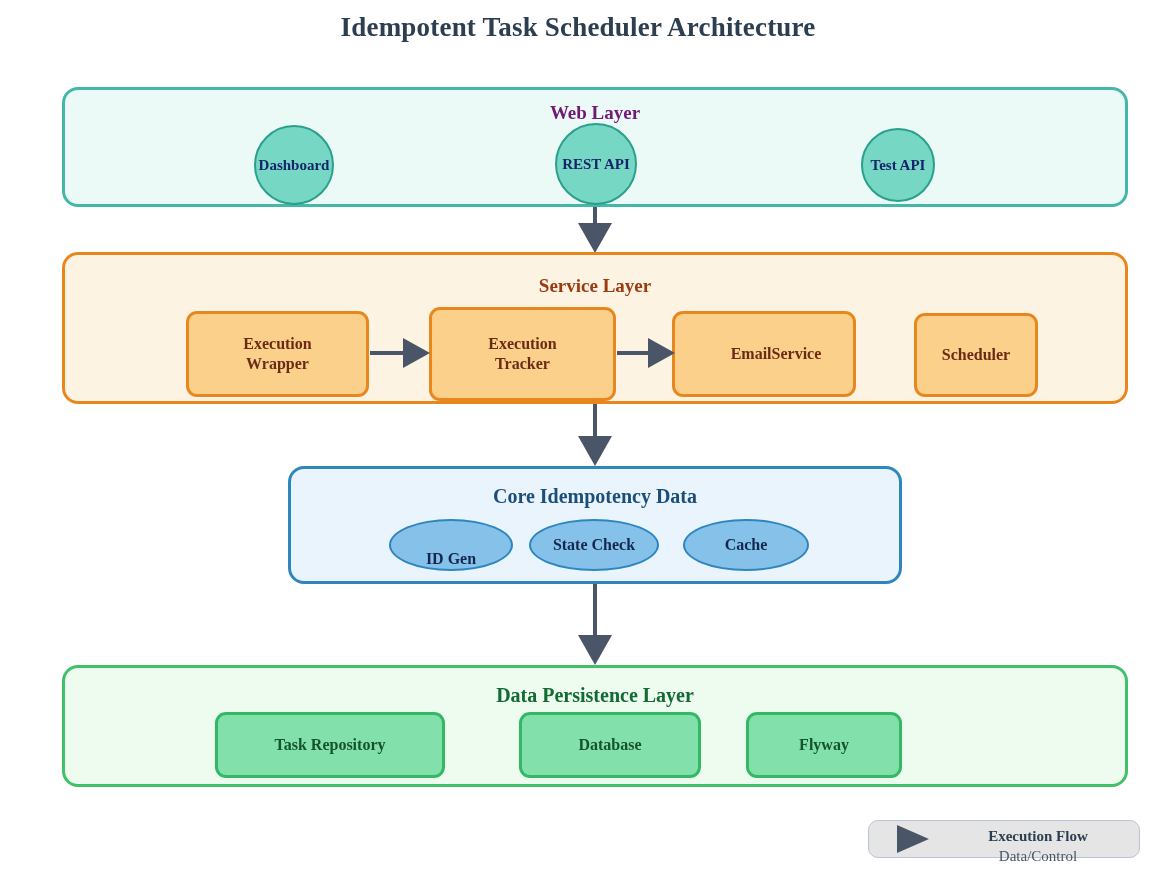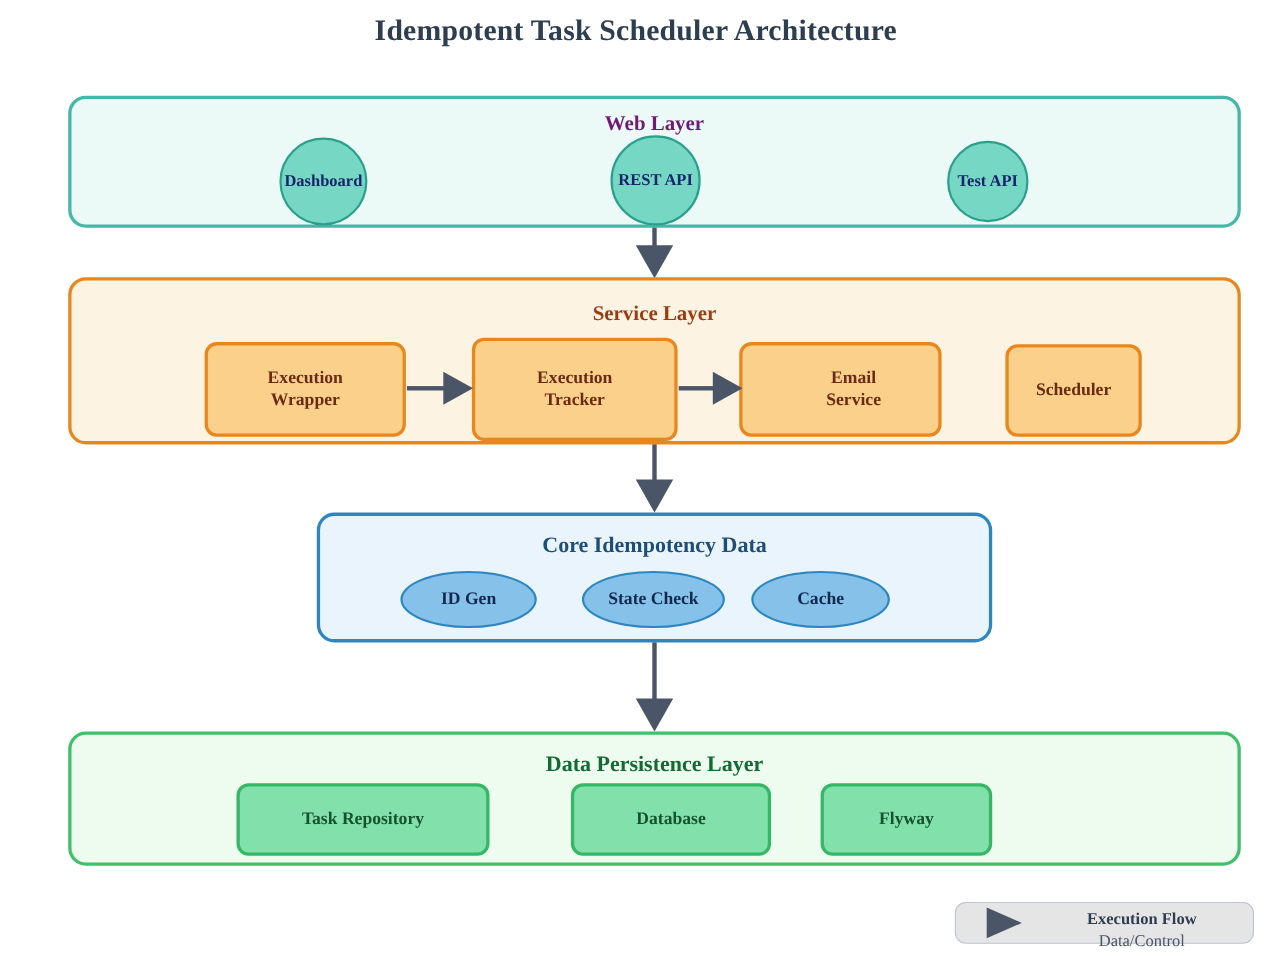--- a/index.html
+++ b/index.html
@@ -251,21 +251,21 @@
     <div class="node svc-node" style="left:121px; top:56px; width:183px; height:86px; flex-direction:column;">
       <span>Execution</span>
       <span>Wrapper</span>
     </div>
 
     <div class="node svc-node" style="left:364px; top:52px; width:187px; height:94px; flex-direction:column;">
       <span>Execution</span>
       <span>Tracker</span>
     </div>
 
-    <div class="node svc-node" style="left:607px; top:56px; width:184px; height:86px; flex-direction:column;padding-left:24px;">
+    <div class="node svc-node" style="left:607px; top:56px; width:184px; height:86px; flex-direction:row;padding-left:24px;">
       <span>Email</span>
       <span>Service</span>
     </div>
 
     <div class="node svc-node" style="left:849px; top:58px; width:124px; height:84px;">
       <span>Scheduler</span>
     </div>
 
     <div class="arrow-h" style="left:305px; top:83px; width:60px; height:30px;">
       <div class="shaft" style="width:35px;"></div>
@@ -279,21 +279,21 @@
   </div>
 
   <div class="arrow-v" style="left:577px; top:404px; width:36px; height:62px;">
     <div class="shaft" style="height:34px;"></div>
     <div class="head"></div>
   </div>
 
   <div class="layer" id="layer-core">
     <div class="layer-title">Core Idempotency Data</div>
 
-    <div class="node ellipse-node" style="left:73px; top:50px; width:124px; height:52px;">
+    <div class="node ellipse-node" style="left:98px; top:50px; width:124px; height:52px;align-items:flex-end;">
       <span>ID Gen</span>
     </div>
 
     <div class="node ellipse-node" style="left:238px; top:50px; width:130px; height:52px;text-align:right;">
       <span>State Check</span>
     </div>
 
     <div class="node ellipse-node" style="left:392px; top:50px; width:126px; height:52px;">
       <span>Cache</span>
     </div>

